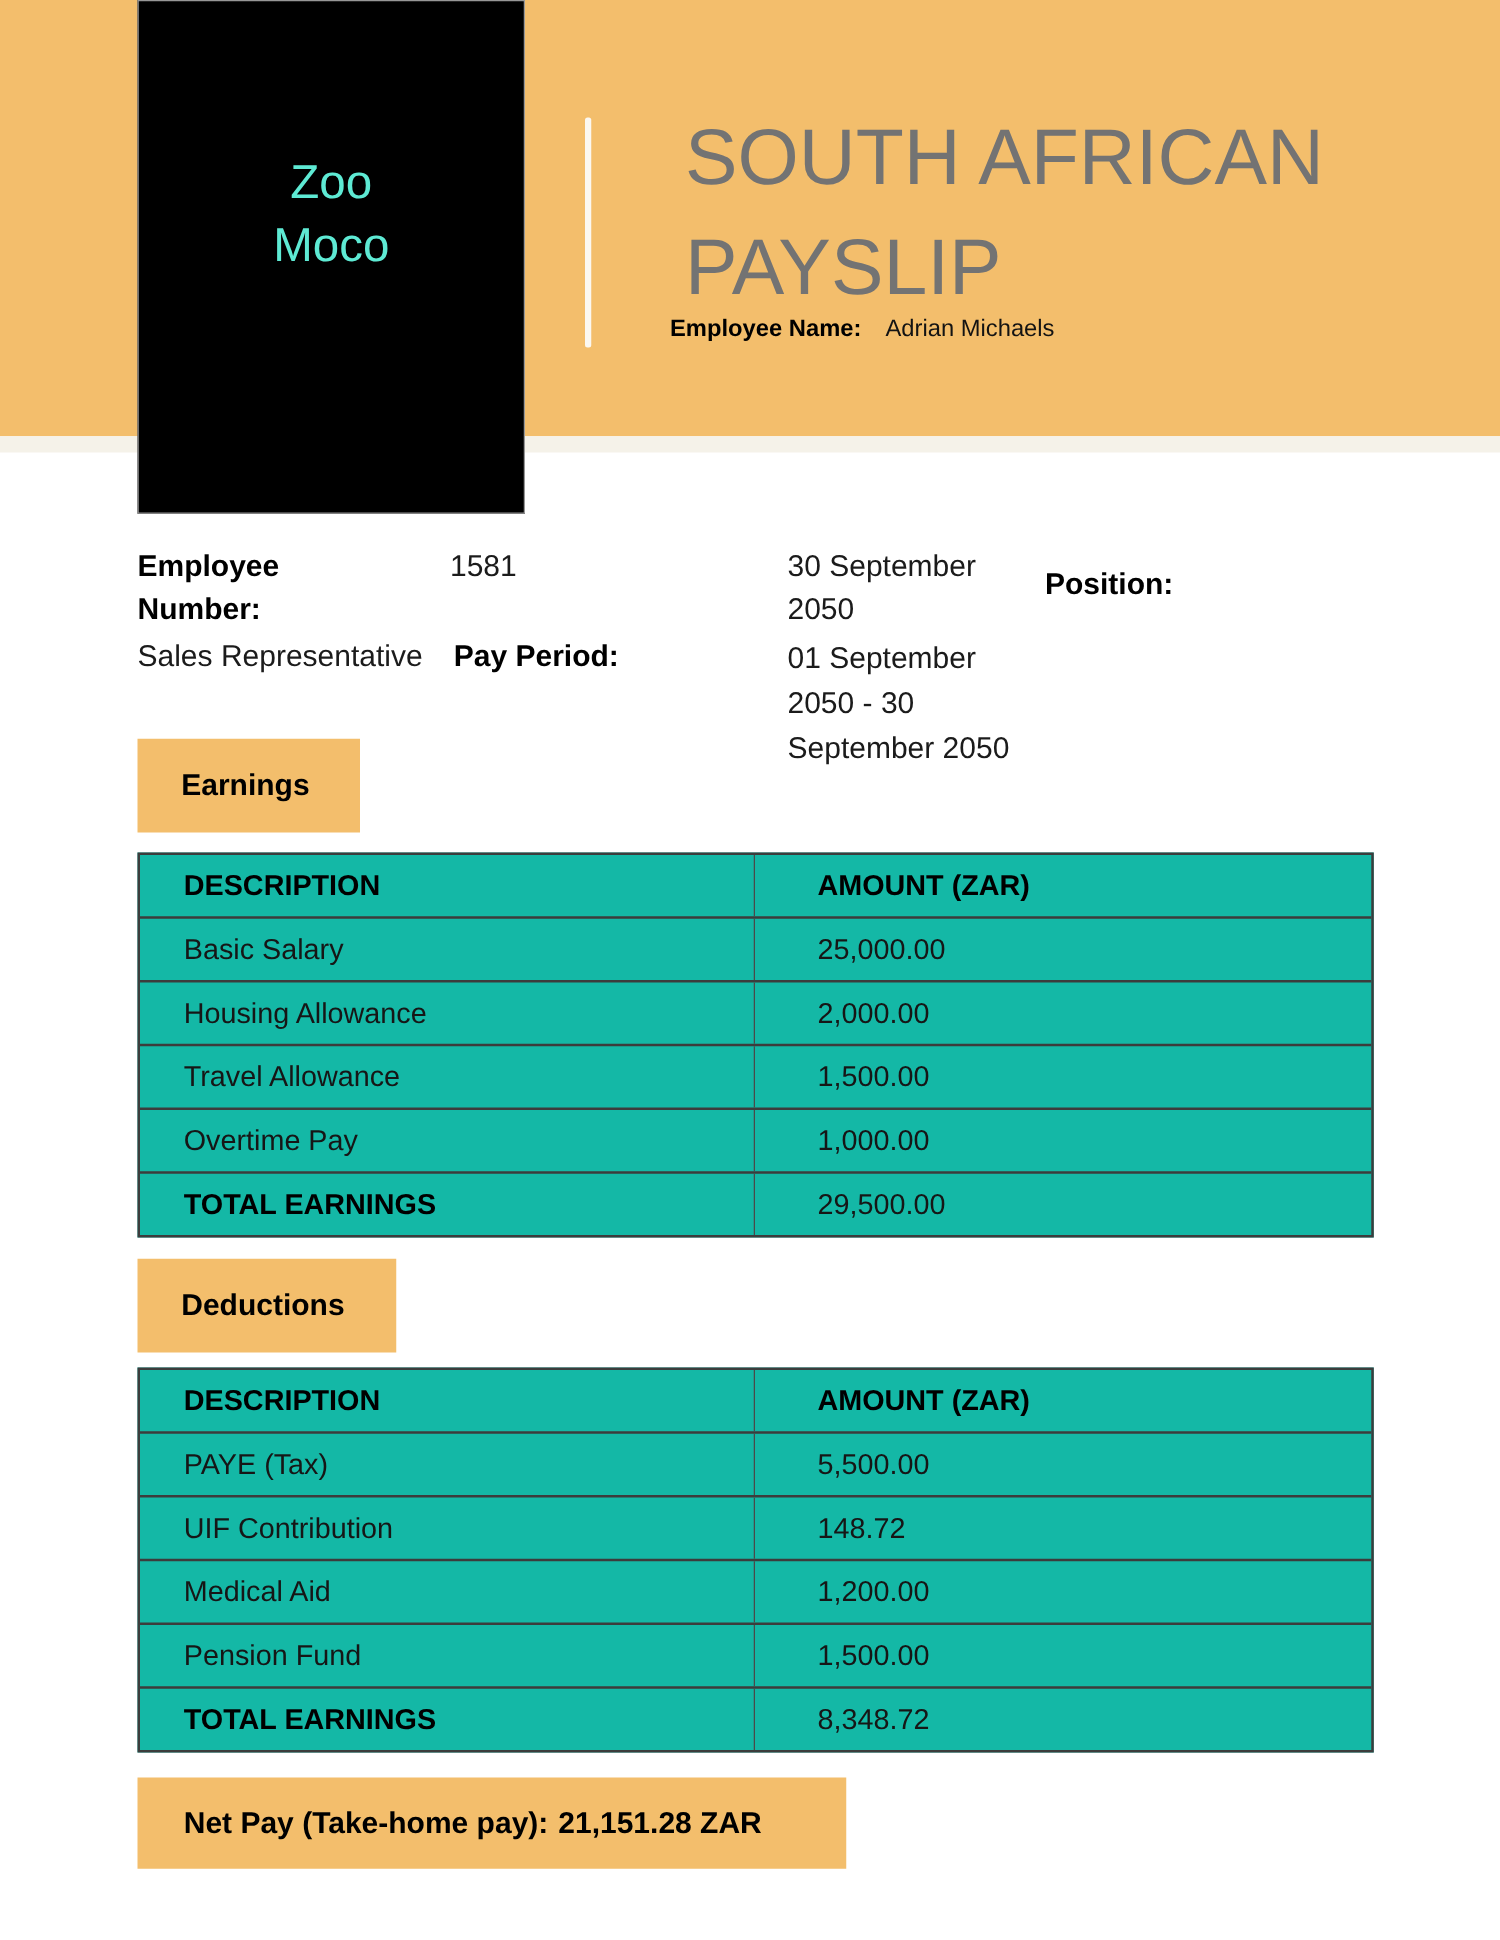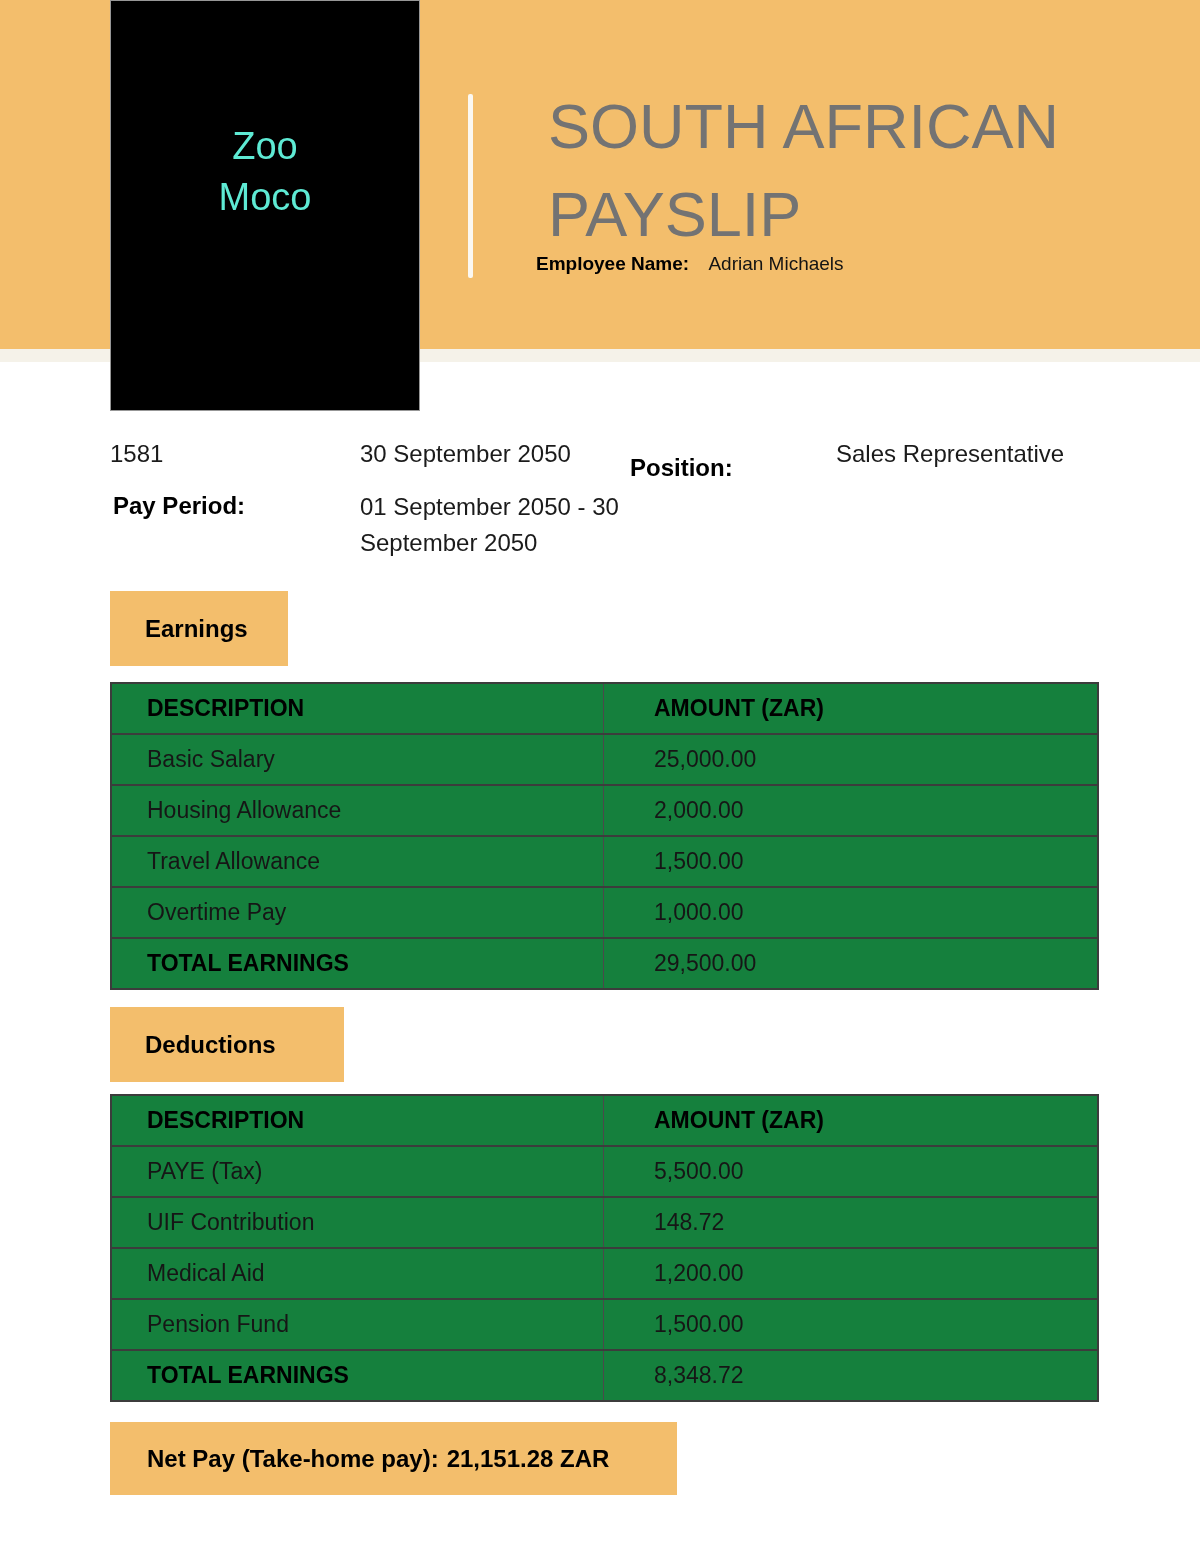--- a/index.html
+++ b/index.html
@@ -86,28 +86,28 @@
   
   .badge {
     position: absolute; left: 110px;
     height: 75px;
     background: #F3BE6C;
     display: flex; align-items: center;
     padding-left: 35px;
     font-size: 24px; font-weight: 700;
   }
   .badge-earnings   { top: 591px; width: 178px; }
-  .badge-deductions { top: 1007px; width: 234px; }
+  .badge-deductions { top: 1007px; width: 207px; }
 
   
   .table {
     position: absolute; left: 110px;
     width: 989px;
     border: 2px solid #3C3C3C;
-    background: #15803d;
+    background: #14b8a6;
   }
   .table-earnings   { top: 682px; }
   .table-deductions { top: 1094px; }
   .trow {
     display: flex;
     height: 51px;
     border-bottom: 2px solid #3C3C3C;
   }
   .trow:last-child { height: 49px; border-bottom: none; }
   .td {
@@ -146,20 +146,21 @@
 
   <div class="title-divider"></div>
   <h1 class="title">SOUTH AFRICAN PAYSLIP</h1>
 
   <div class="employee-name">
     <span class="lbl">Employee Name:</span>
     <span class="val">Adrian Michaels</span>
   </div>
 
   <div class="details">
+    <div class="lbl narrow">Employee Number:</div>
     <div class="val">1581</div>
     <div class="val">30 September 2050</div>
     <div class="lbl narrow offset-down">Position:</div>
     <div class="val">Sales Representative</div>
     <div class="lbl c3">Pay Period:</div>
     <div class="val" style="line-height:36px;">01 September 2050 - 30 September 2050</div>
   </div>
 
   <div class="badge badge-earnings">
     <span>Earnings</span>

